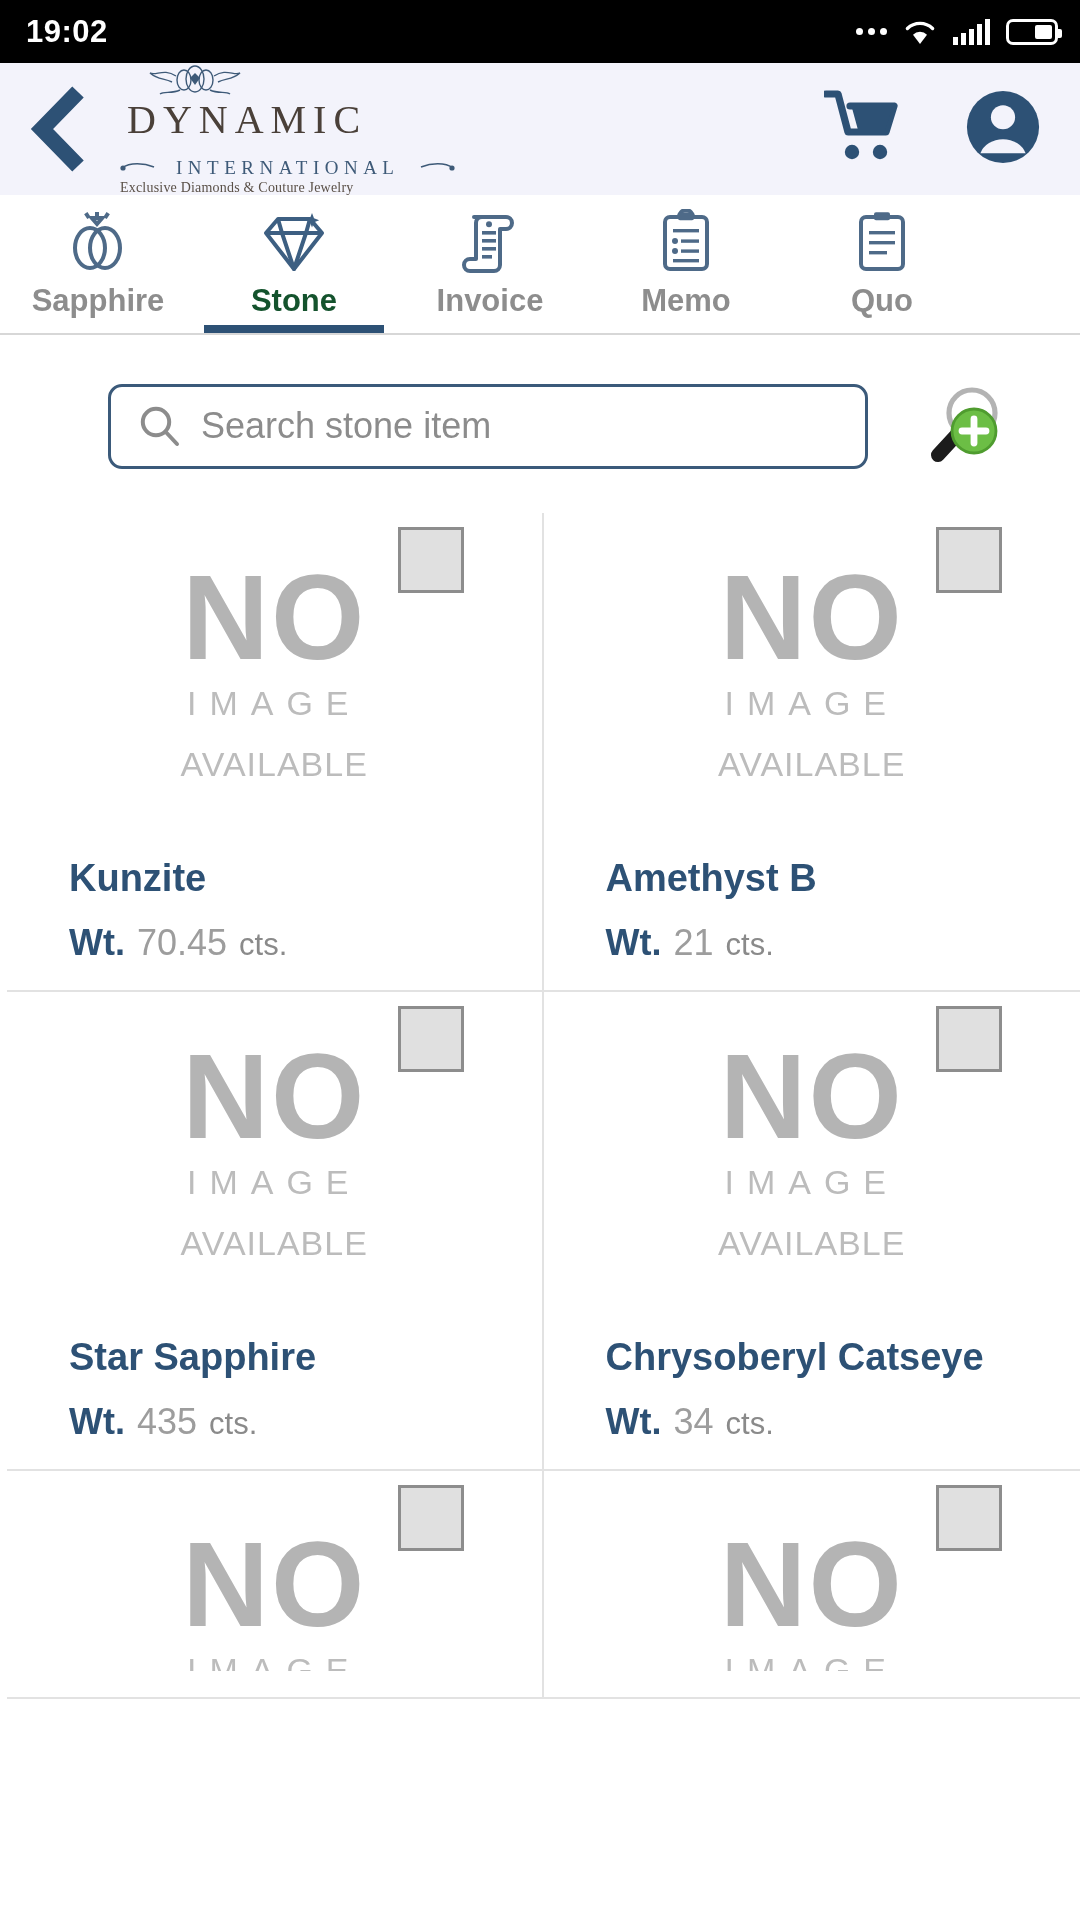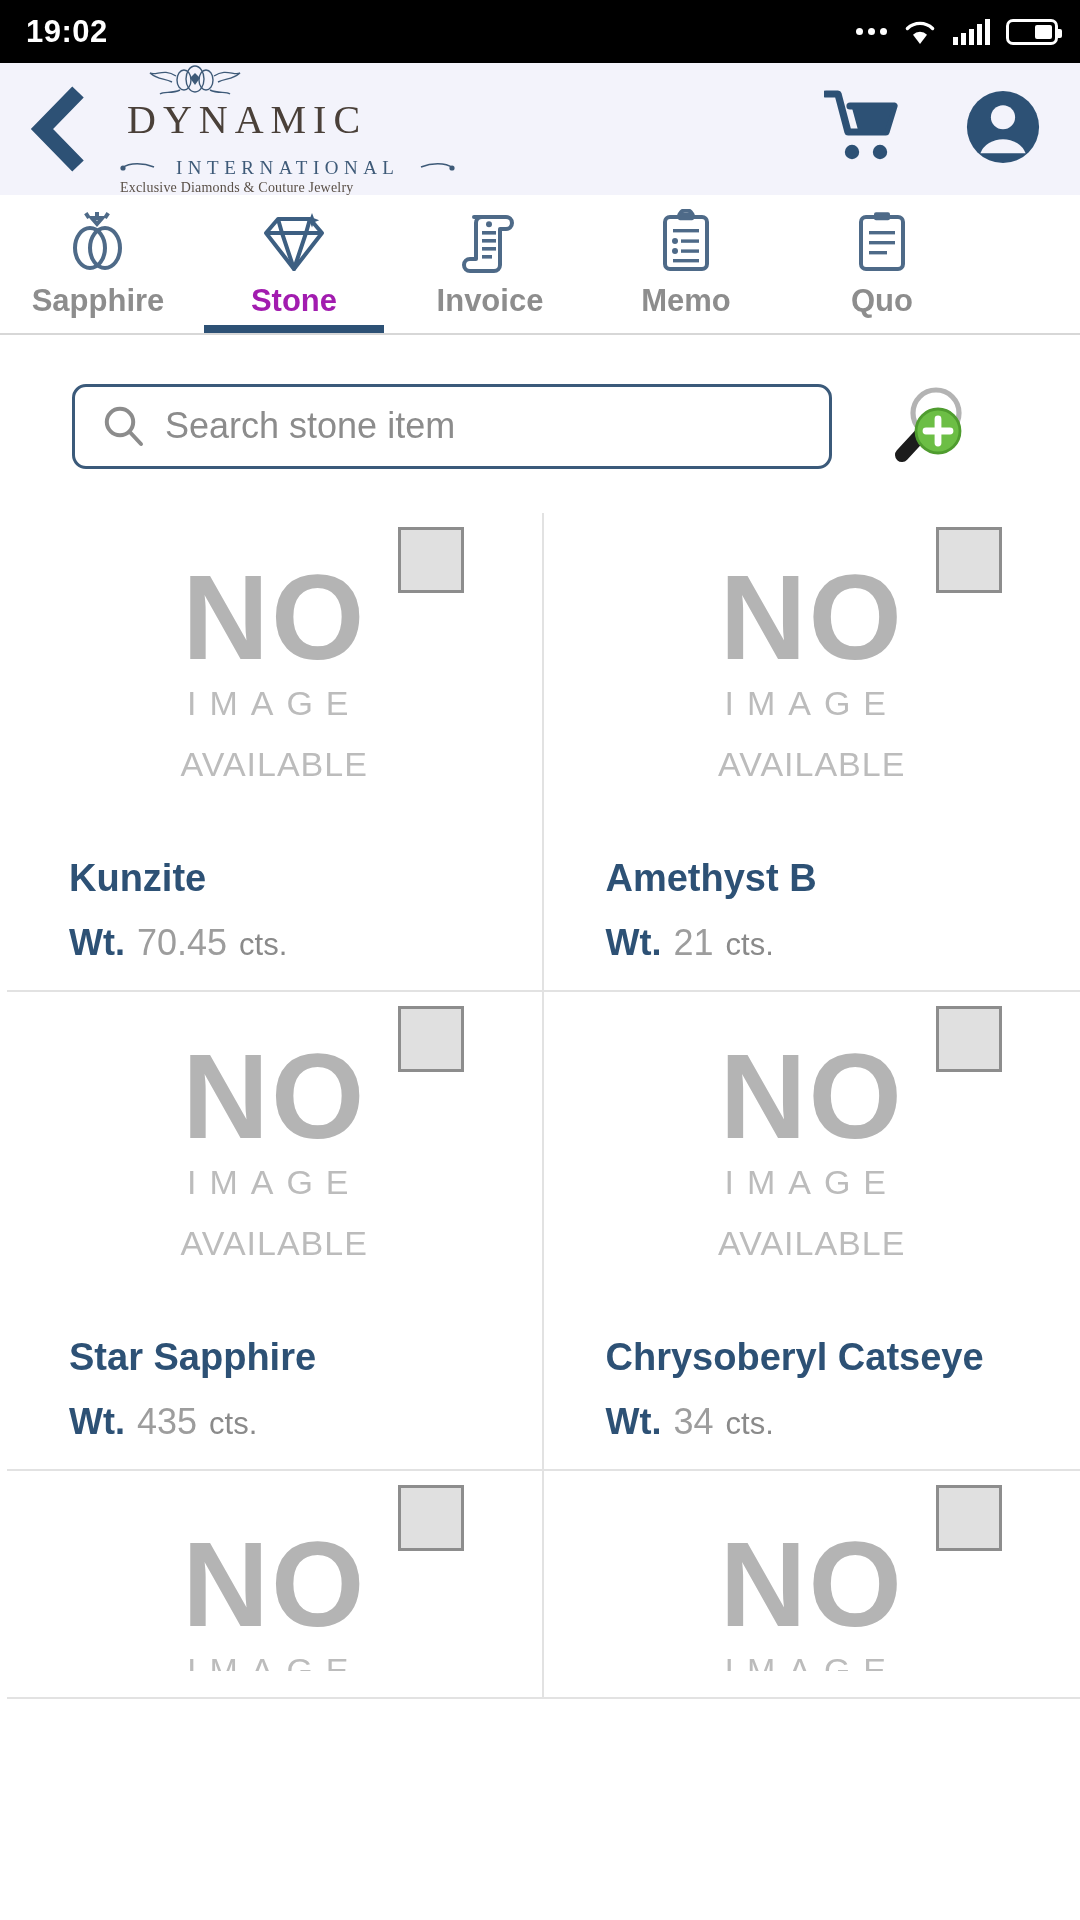--- a/index.html
+++ b/index.html
@@ -67,32 +67,32 @@
   .tab{
     flex:0 0 196px; display:flex; flex-direction:column;
     align-items:center; justify-content:flex-start; padding-top:14px;
     position:relative;
   }
   .tab-ico{ height:64px; display:flex; align-items:center; justify-content:center; }
   .tab-label{
     margin-top:10px; font-size:31px; color:#8d8d8d; font-weight:700;
     white-space:nowrap;
   }
-  .tab.active .tab-label{ color:#a21caf;text-align:right; }
+  .tab.active .tab-label{ color:#14532d;text-align:right; }
   .tab.active::after{
     content:""; position:absolute; left:8px; right:8px; bottom:0;
     height:8px; background:#2d5175;
   }
 
   
   .searchrow{
     display:flex; align-items:center; padding:44px 0 40px 0;
   }
   .searchbox{
-    margin-left:72px; width:760px; height:85px;
+    margin-left:108px; width:760px; height:85px;
     border:3px solid #3b5a7a; border-radius:14px; background:#fff;
     display:flex; align-items:center; padding:0 26px; gap:20px;
   }
   .search-ph{ font-size:36px; color:#8c8c8c; }
   .adv-search{ margin-left:52px; }
 
   
   .grid{ display:flex; flex-wrap:wrap;padding-left:7px; }
   .cell{
     width:50%; border-bottom:2px solid #e2e2e2; position:relative;

